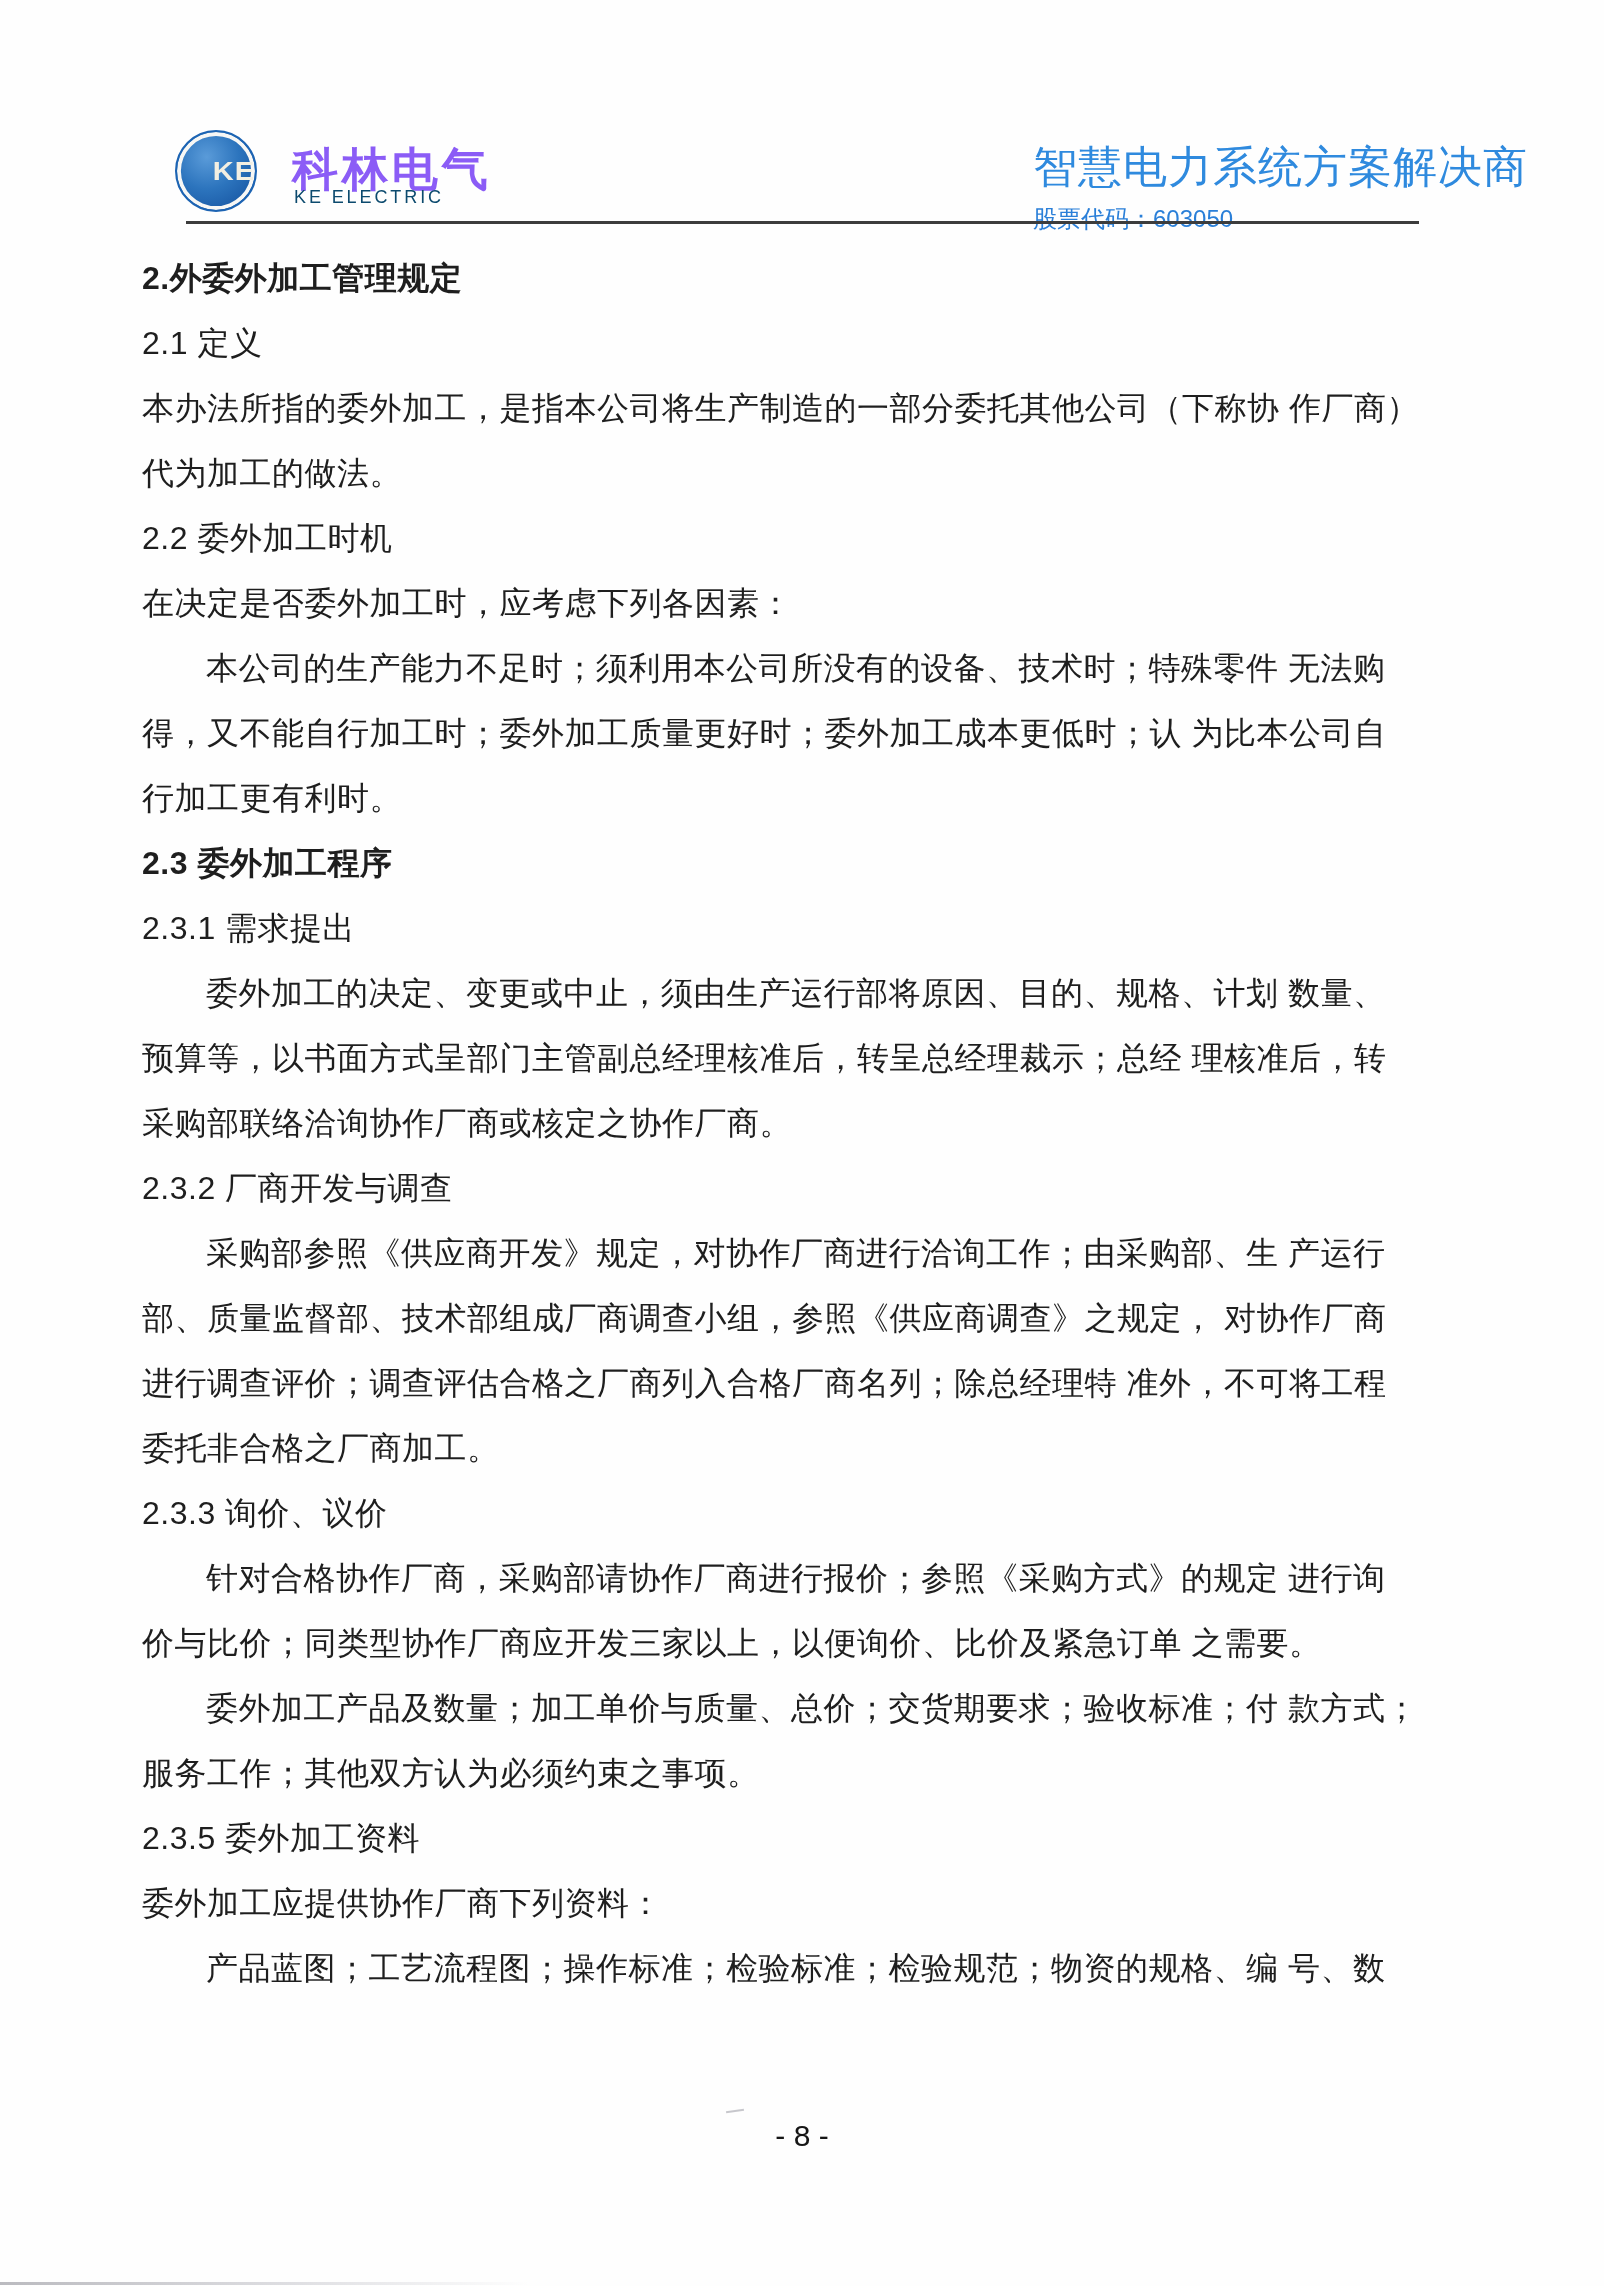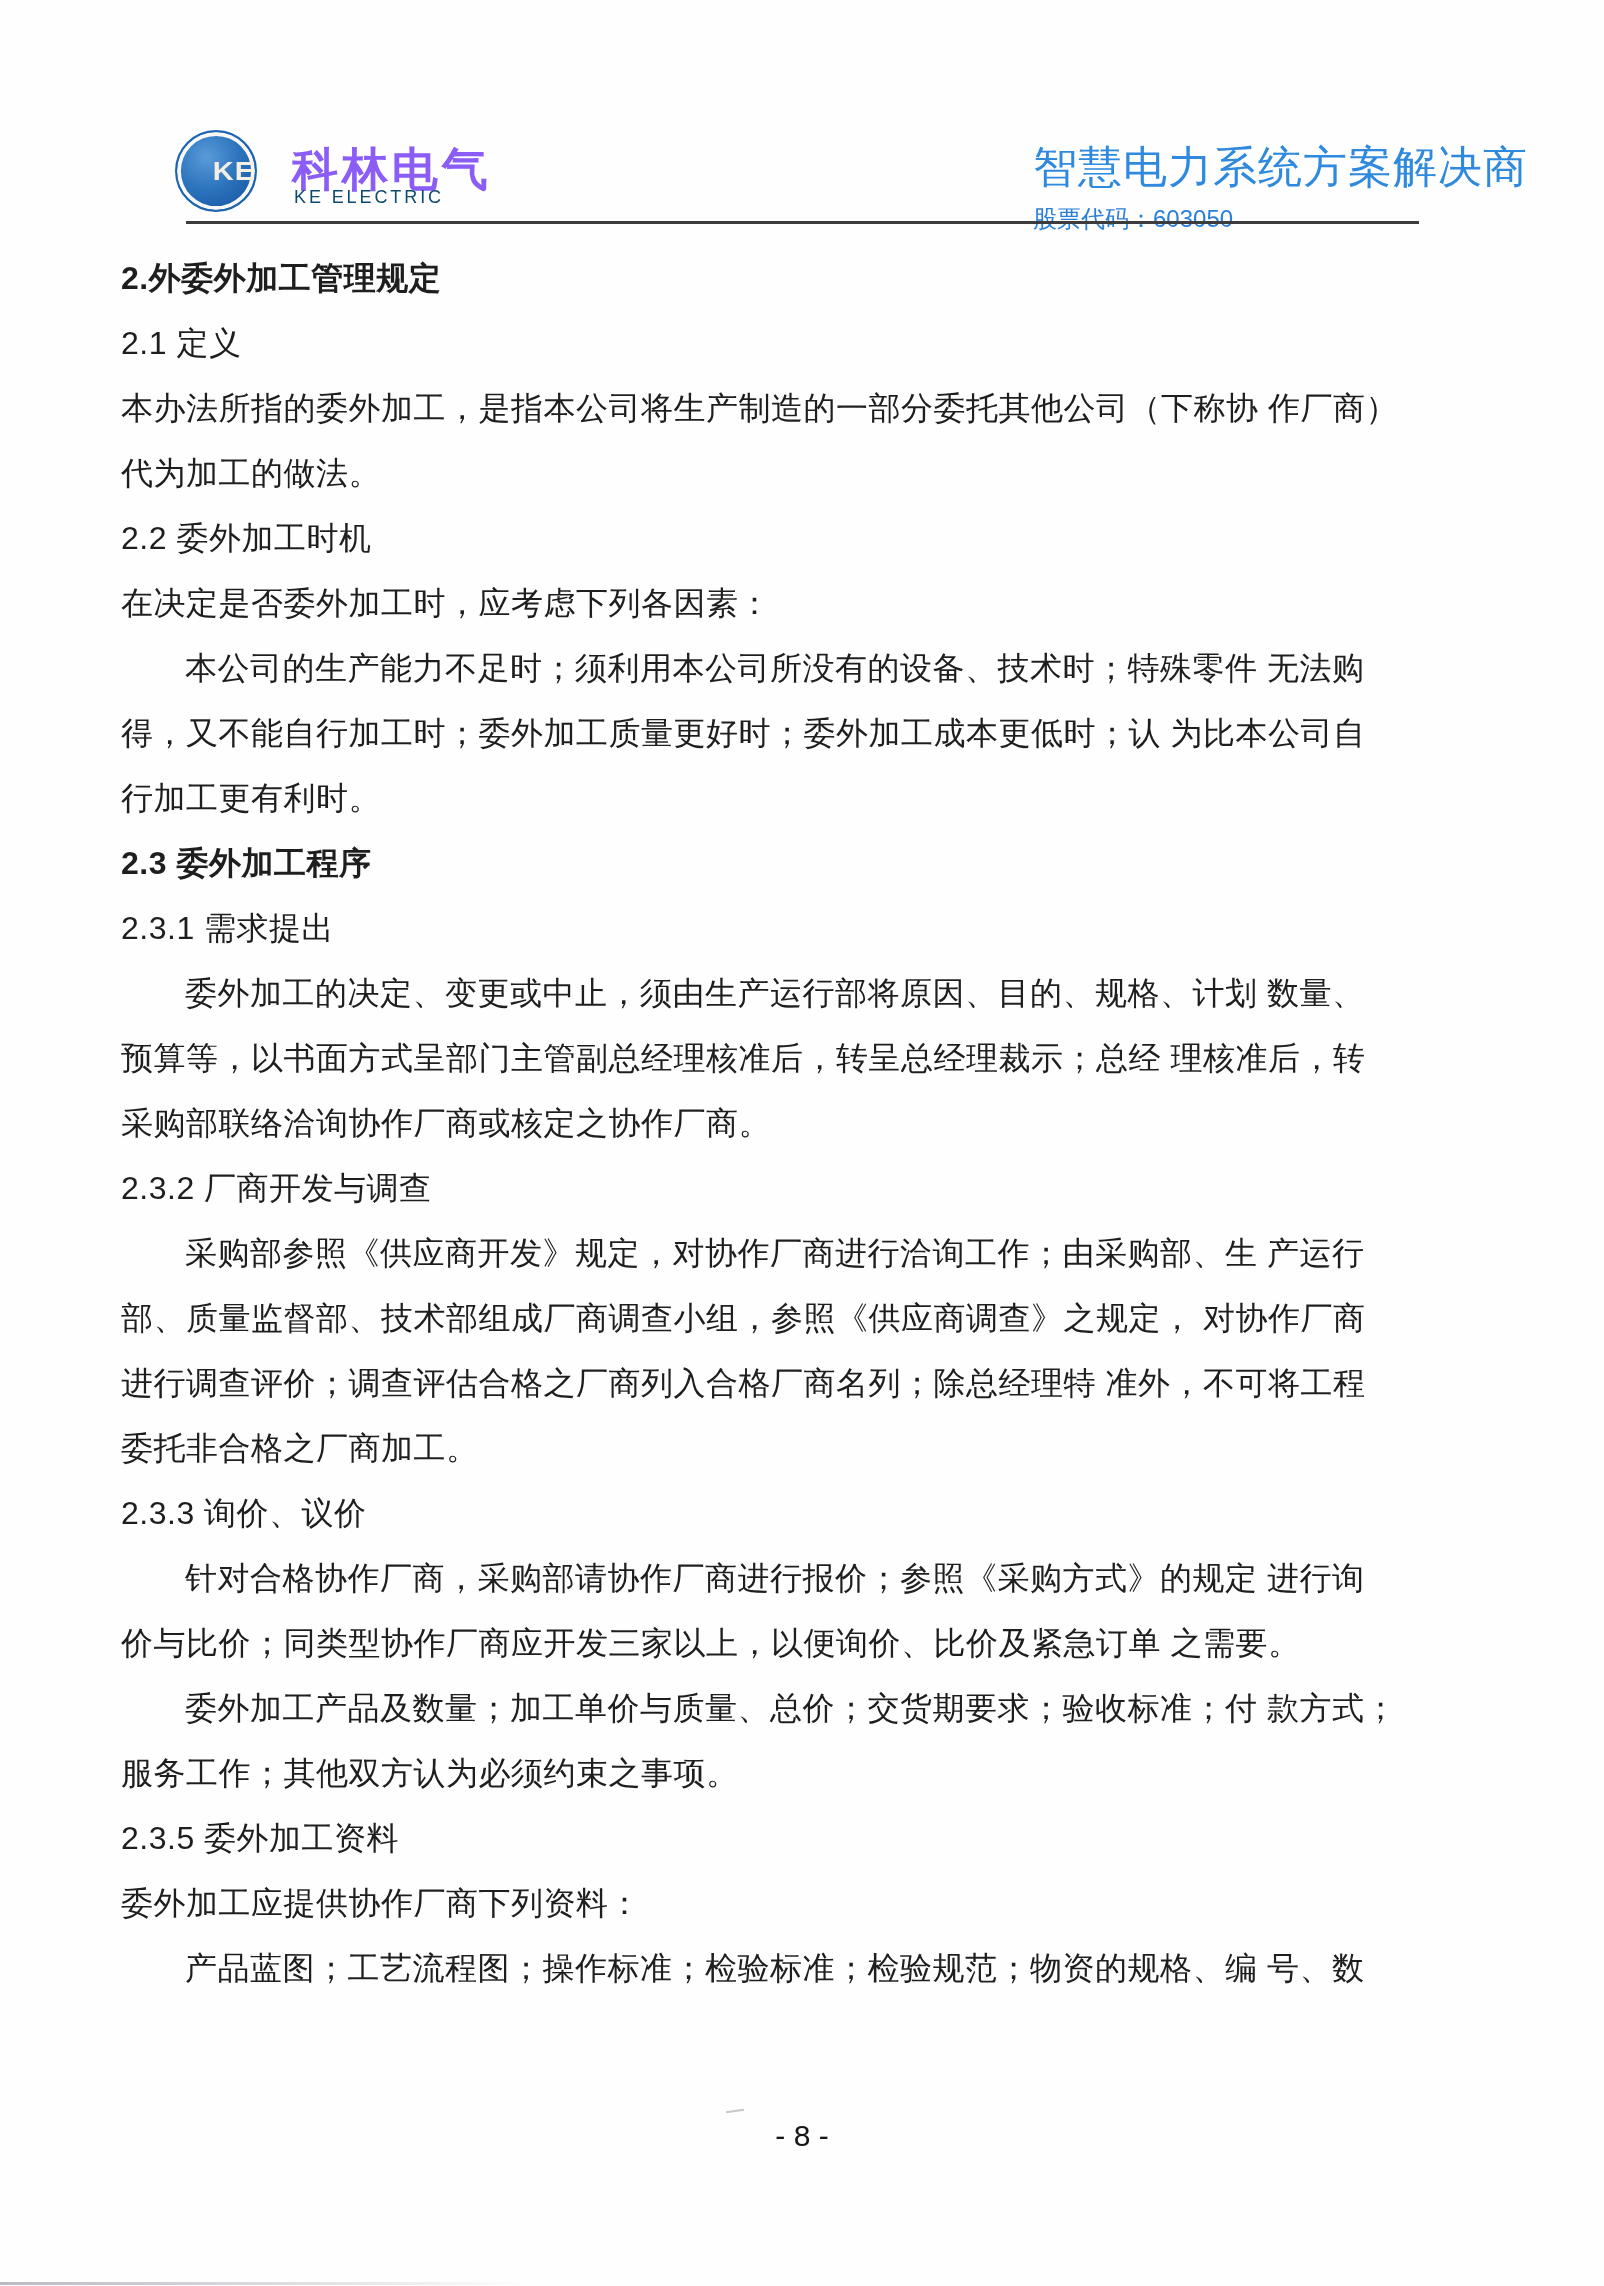--- a/index.html
+++ b/index.html
@@ -49,20 +49,21 @@
 
   
   .doc {
     position:absolute; left:121px; top:246px; width:1378px;
   }
   .ln {
     height:65px; line-height:65px;
     font-size:32px;
     white-space:nowrap;
     letter-spacing:0.5px;
+    margin-left:21px;
   }
   .ln.bold { font-weight:700; }
   .ln.indent { padding-left:64px; }
 
   
   .footer {
     position:absolute; top:2119px; left:0; width:1604px;
     text-align:center; font-size:30px; color:#161616;
   }
 

